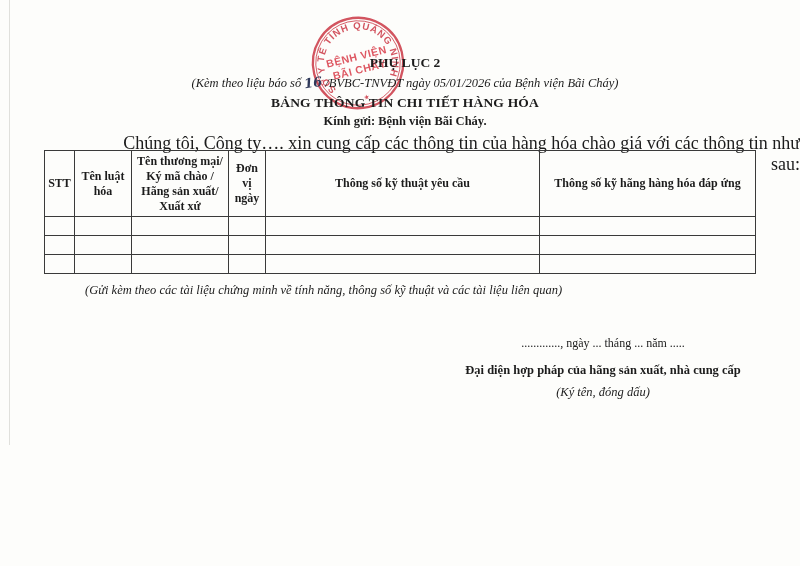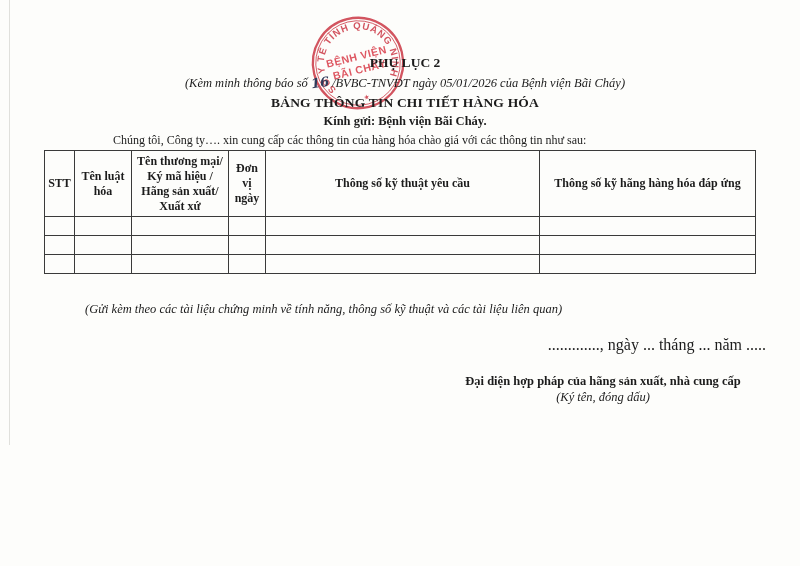--- a/index.html
+++ b/index.html
@@ -33,47 +33,47 @@
   .attachment-note { position:absolute; top:75px; width:100%; font-style:italic; font-size:12.5px; }
   .hand {
     font-family:"DejaVu Serif", serif;
     font-style:italic; font-weight:bold;
     color:#303a5a; font-size:13px;
     display:inline-block; transform:rotate(-8deg);
     margin:0 3px;
   }
   .doc-title { position:absolute; top:95px; width:100%; font-weight:bold; font-size:13.5px; letter-spacing:.2px; }
   .recipient { position:absolute; top:114px; width:100%; font-weight:bold; font-size:12.5px; }
-  .intro { position:absolute; left:113px; top:133px; font-size:12px; z-index:2; }
+  .intro { position:absolute; left:113px; top:133px; font-size:18px; z-index:2;text-align:right; }
   
   table.info-table {
     position:absolute; left:44px; top:150px; width:711px;
     border-collapse:collapse; z-index:2;
     table-layout:fixed;
   }
   table.info-table th, table.info-table td {
     border:1px solid #3a3a3a;
     font-size:12px;
     vertical-align:middle;
     text-align:center;
     padding:1px 3px;
     overflow:hidden;
   }
   table.info-table th { font-weight:bold; line-height:1.25; height:66px; }
   table.info-table td { height:19px; }
   
-  .attach-docs-note { position:absolute; left:85px; top:283px; font-style:italic; font-size:12.5px; z-index:2;margin-top:19px; }
+  .attach-docs-note { position:absolute; left:85px; top:283px; font-style:italic; font-size:12.5px; z-index:2; }
   .commitment {
     position:absolute; left:40px; top:299px; width:722px;
     font-size:13px; line-height:1.32; text-indent:21px; text-align:justify; z-index:2;
   }
   .sig-block { position:absolute; left:440px; top:336px; width:326px; text-align:center; z-index:2; }
-  .date-line { font-size:16px;text-align:right; }
-  .signer-title { font-weight:bold; font-size:12.5px; margin-top:20px; }
-  .sign-instruction { font-style:italic; font-size:12.5px; margin-top:1px; }
+  .date-line { font-size:12px; }
+  .signer-title { font-weight:bold; font-size:12.5px; margin-top:12px; }
+  .sign-instruction { font-style:italic; font-size:12.5px; margin-top:7px; }
 </style>
 </head>
 <body>
 
 <div class="page">
 
   <div class="scan-edge-left"></div>
 
   <svg class="stamp" viewBox="0 0 100 100">
     <circle cx="50" cy="50" r="47" fill="none" stroke="#cb2f3e" stroke-width="2.4"></circle>
@@ -82,41 +82,41 @@
     <text font-size="10" font-weight="bold" fill="#cb2f3e" letter-spacing="1" font-family="Liberation Sans, sans-serif">
       <textPath href="#ringArc" startOffset="50%" text-anchor="middle">SỞ Y TẾ TỈNH QUẢNG NINH</textPath>
     </text>
     <text x="50" y="47" text-anchor="middle" font-size="11" font-weight="bold" fill="#d93442" font-family="Liberation Sans, sans-serif" letter-spacing=".5">BỆNH VIỆN</text>
     <text x="50" y="61" text-anchor="middle" font-size="11" font-weight="bold" fill="#d93442" font-family="Liberation Sans, sans-serif" letter-spacing=".5">BÃI CHÁY</text>
     <text x="50" y="89" text-anchor="middle" font-size="7" fill="#cb2f3e">★</text>
   </svg>
 
   <div class="header">
     <div class="appendix-title">PHỤ LỤC 2</div>
-    <div class="attachment-note"><span>(Kèm minh thông báo số</span><span class="hand">16</span><span>/BVBC-TNVĐT ngày 05/01/2026 của Bệnh viện Bãi Cháy)</span></div>
+    <div class="attachment-note"><span>(Kèm theo liệu báo số</span><span class="hand">16</span><span>/BVBC-TNVĐT ngày 05/01/2026 của Bệnh viện Bãi Cháy)</span></div>
     <div class="doc-title">BẢNG THÔNG TIN CHI TIẾT HÀNG HÓA</div>
     <div class="recipient">Kính gửi: Bệnh viện Bãi Cháy.</div>
   </div>
 
   <div class="intro">Chúng tôi, Công ty…. xin cung cấp các thông tin của hàng hóa chào giá với các thông tin như sau:</div>
 
   <table class="info-table">
     <colgroup>
       <col style="width:30px">
         <col style="width:57px">
         <col style="width:97px">
       <col style="width:37px">
         <col style="width:274px">
         <col style="width:216px">
     </colgroup>
     <thead>
       <tr>
         <th>STT</th>
         <th>Tên luật hóa</th>
-        <th>Tên thương mại/ Ký mã hiệu / Hãng sản xuất/ Xuất xứ</th>
+        <th>Tên thương mại/ Ký mã chào / Hãng sản xuất/ Xuất xứ</th>
         <th>Đơn vị ngày</th>
         <th>Thông số kỹ thuật yêu cầu</th>
         <th>Thông số kỹ hãng hàng hóa đáp ứng</th>
       </tr>
     </thead>
     <tbody>
       <tr>
         <td></td>
           <td></td>
         <td></td>

